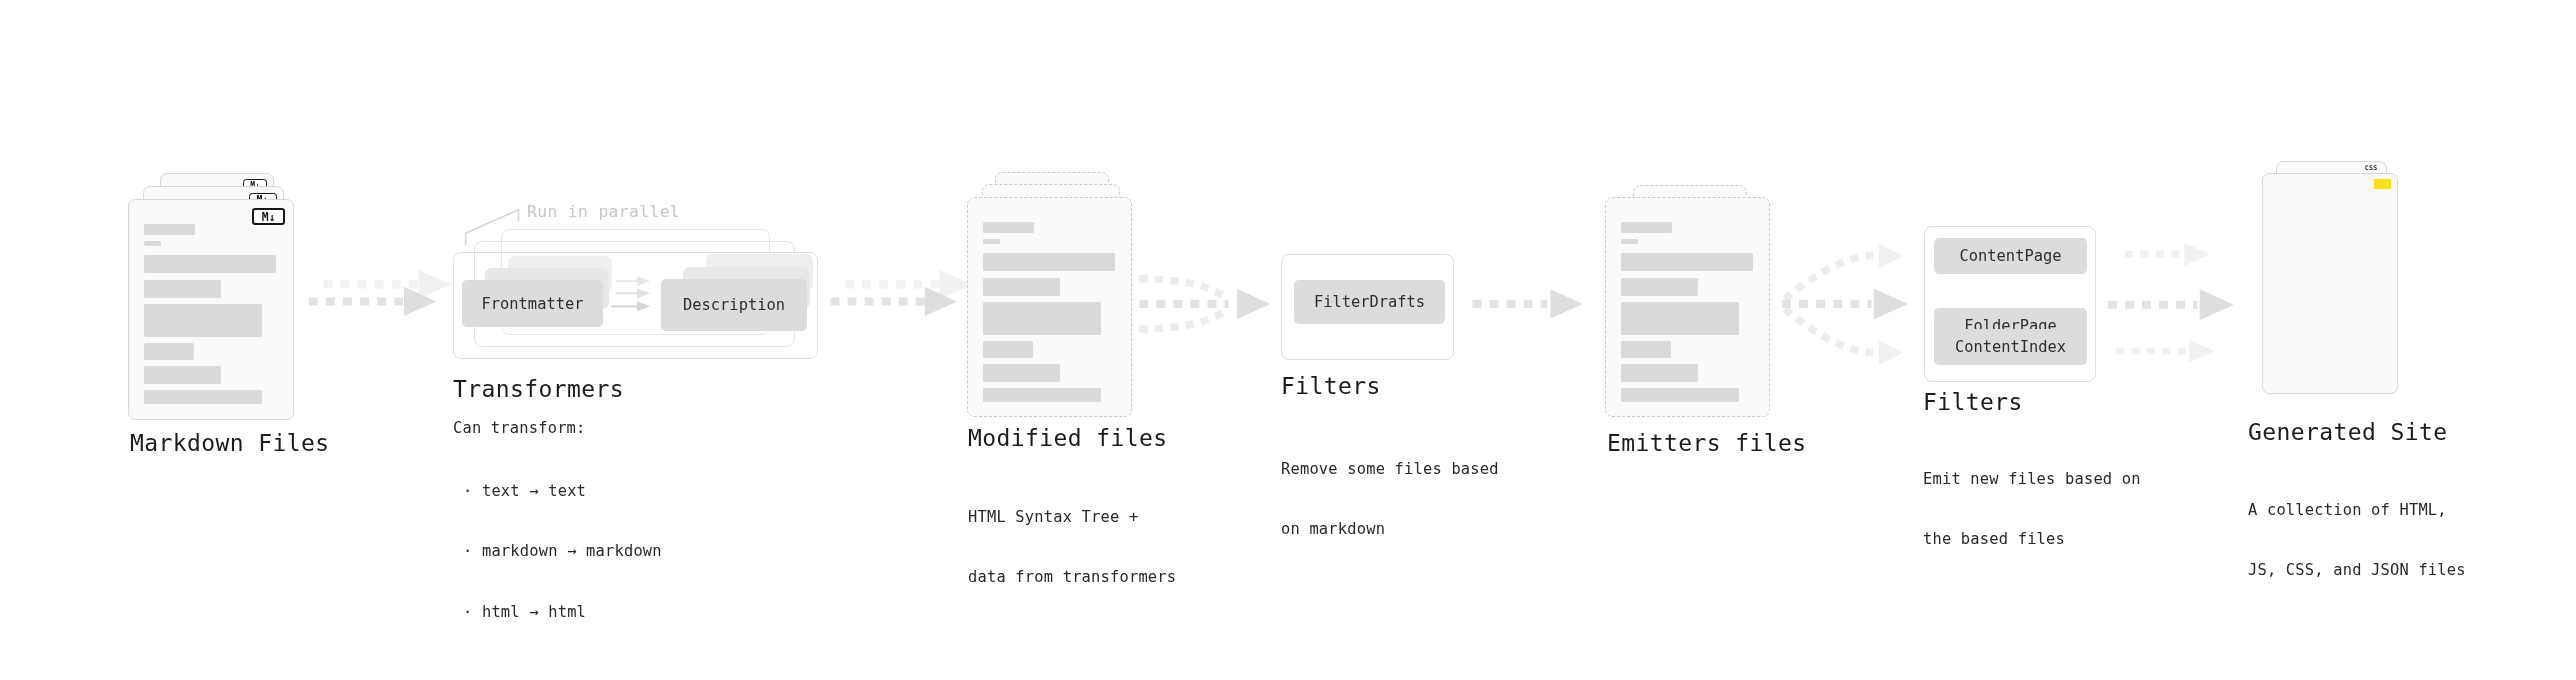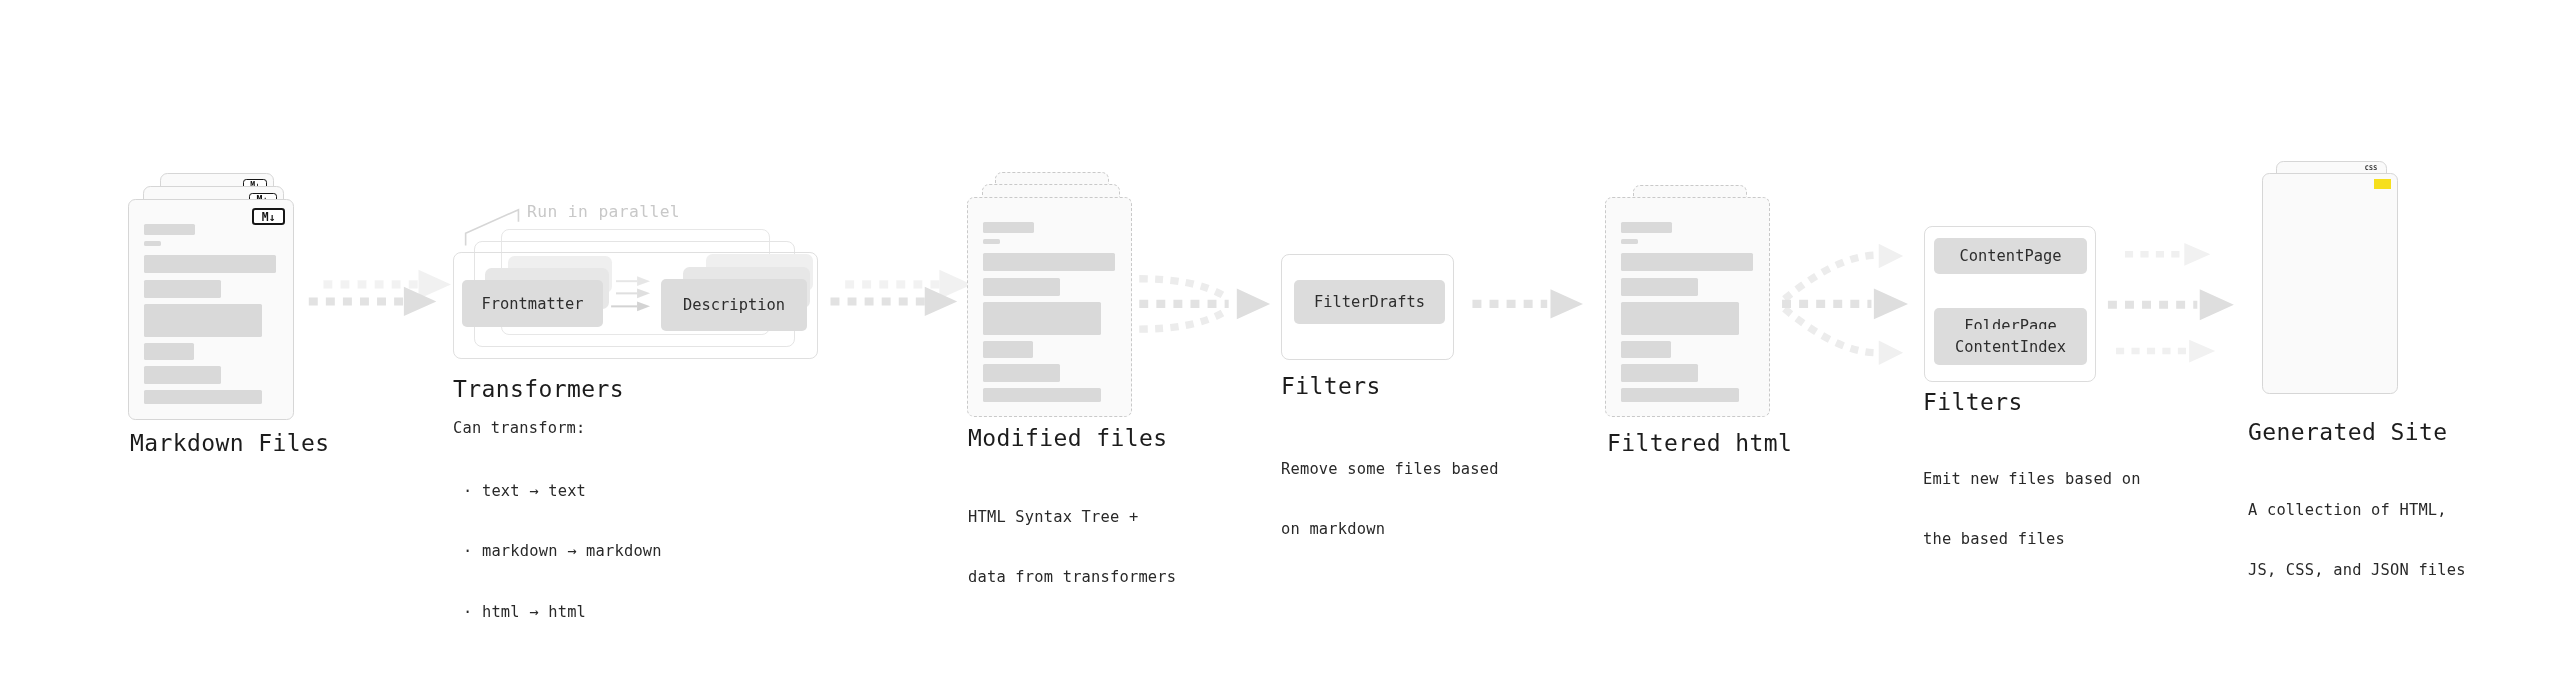--- a/index.html
+++ b/index.html
@@ -206,21 +206,21 @@
     <div class="card dashed" style="left:1605px;top:197px;width:165px;height:220px;">
       <div class="bar b1"></div>
       <div class="bar b2"></div>
       <div class="bar b3"></div>
       <div class="bar b4"></div>
       <div class="bar b5"></div>
       <div class="bar b6"></div>
       <div class="bar b7"></div>
       <div class="bar b8"></div>
     </div>
-    <div class="title" style="left:1607px;top:429px;">Filtered html</div>
+    <div class="title" style="left:1607px;top:429px;">Emitters files</div>
   </div>
 
   <div class="stage">
     <div class="frame filled" style="left:1924px;top:226px;width:172px;height:156px;"></div>
     <div class="chip" style="left:1934px;top:238px;width:153px;height:36px;">ContentPage</div>
     <div class="chip" style="left:1934px;top:292px;width:153px;height:36px;margin-top:16px;">FolderPage</div>
     <div class="chip" style="left:1934px;top:329px;width:153px;height:36px;">ContentIndex</div>
     <div class="title" style="left:1923px;top:388px;">Filters</div>
     <div class="desc" style="left:1923px;top:428px;">
       <div>Emit new files based on</div>

